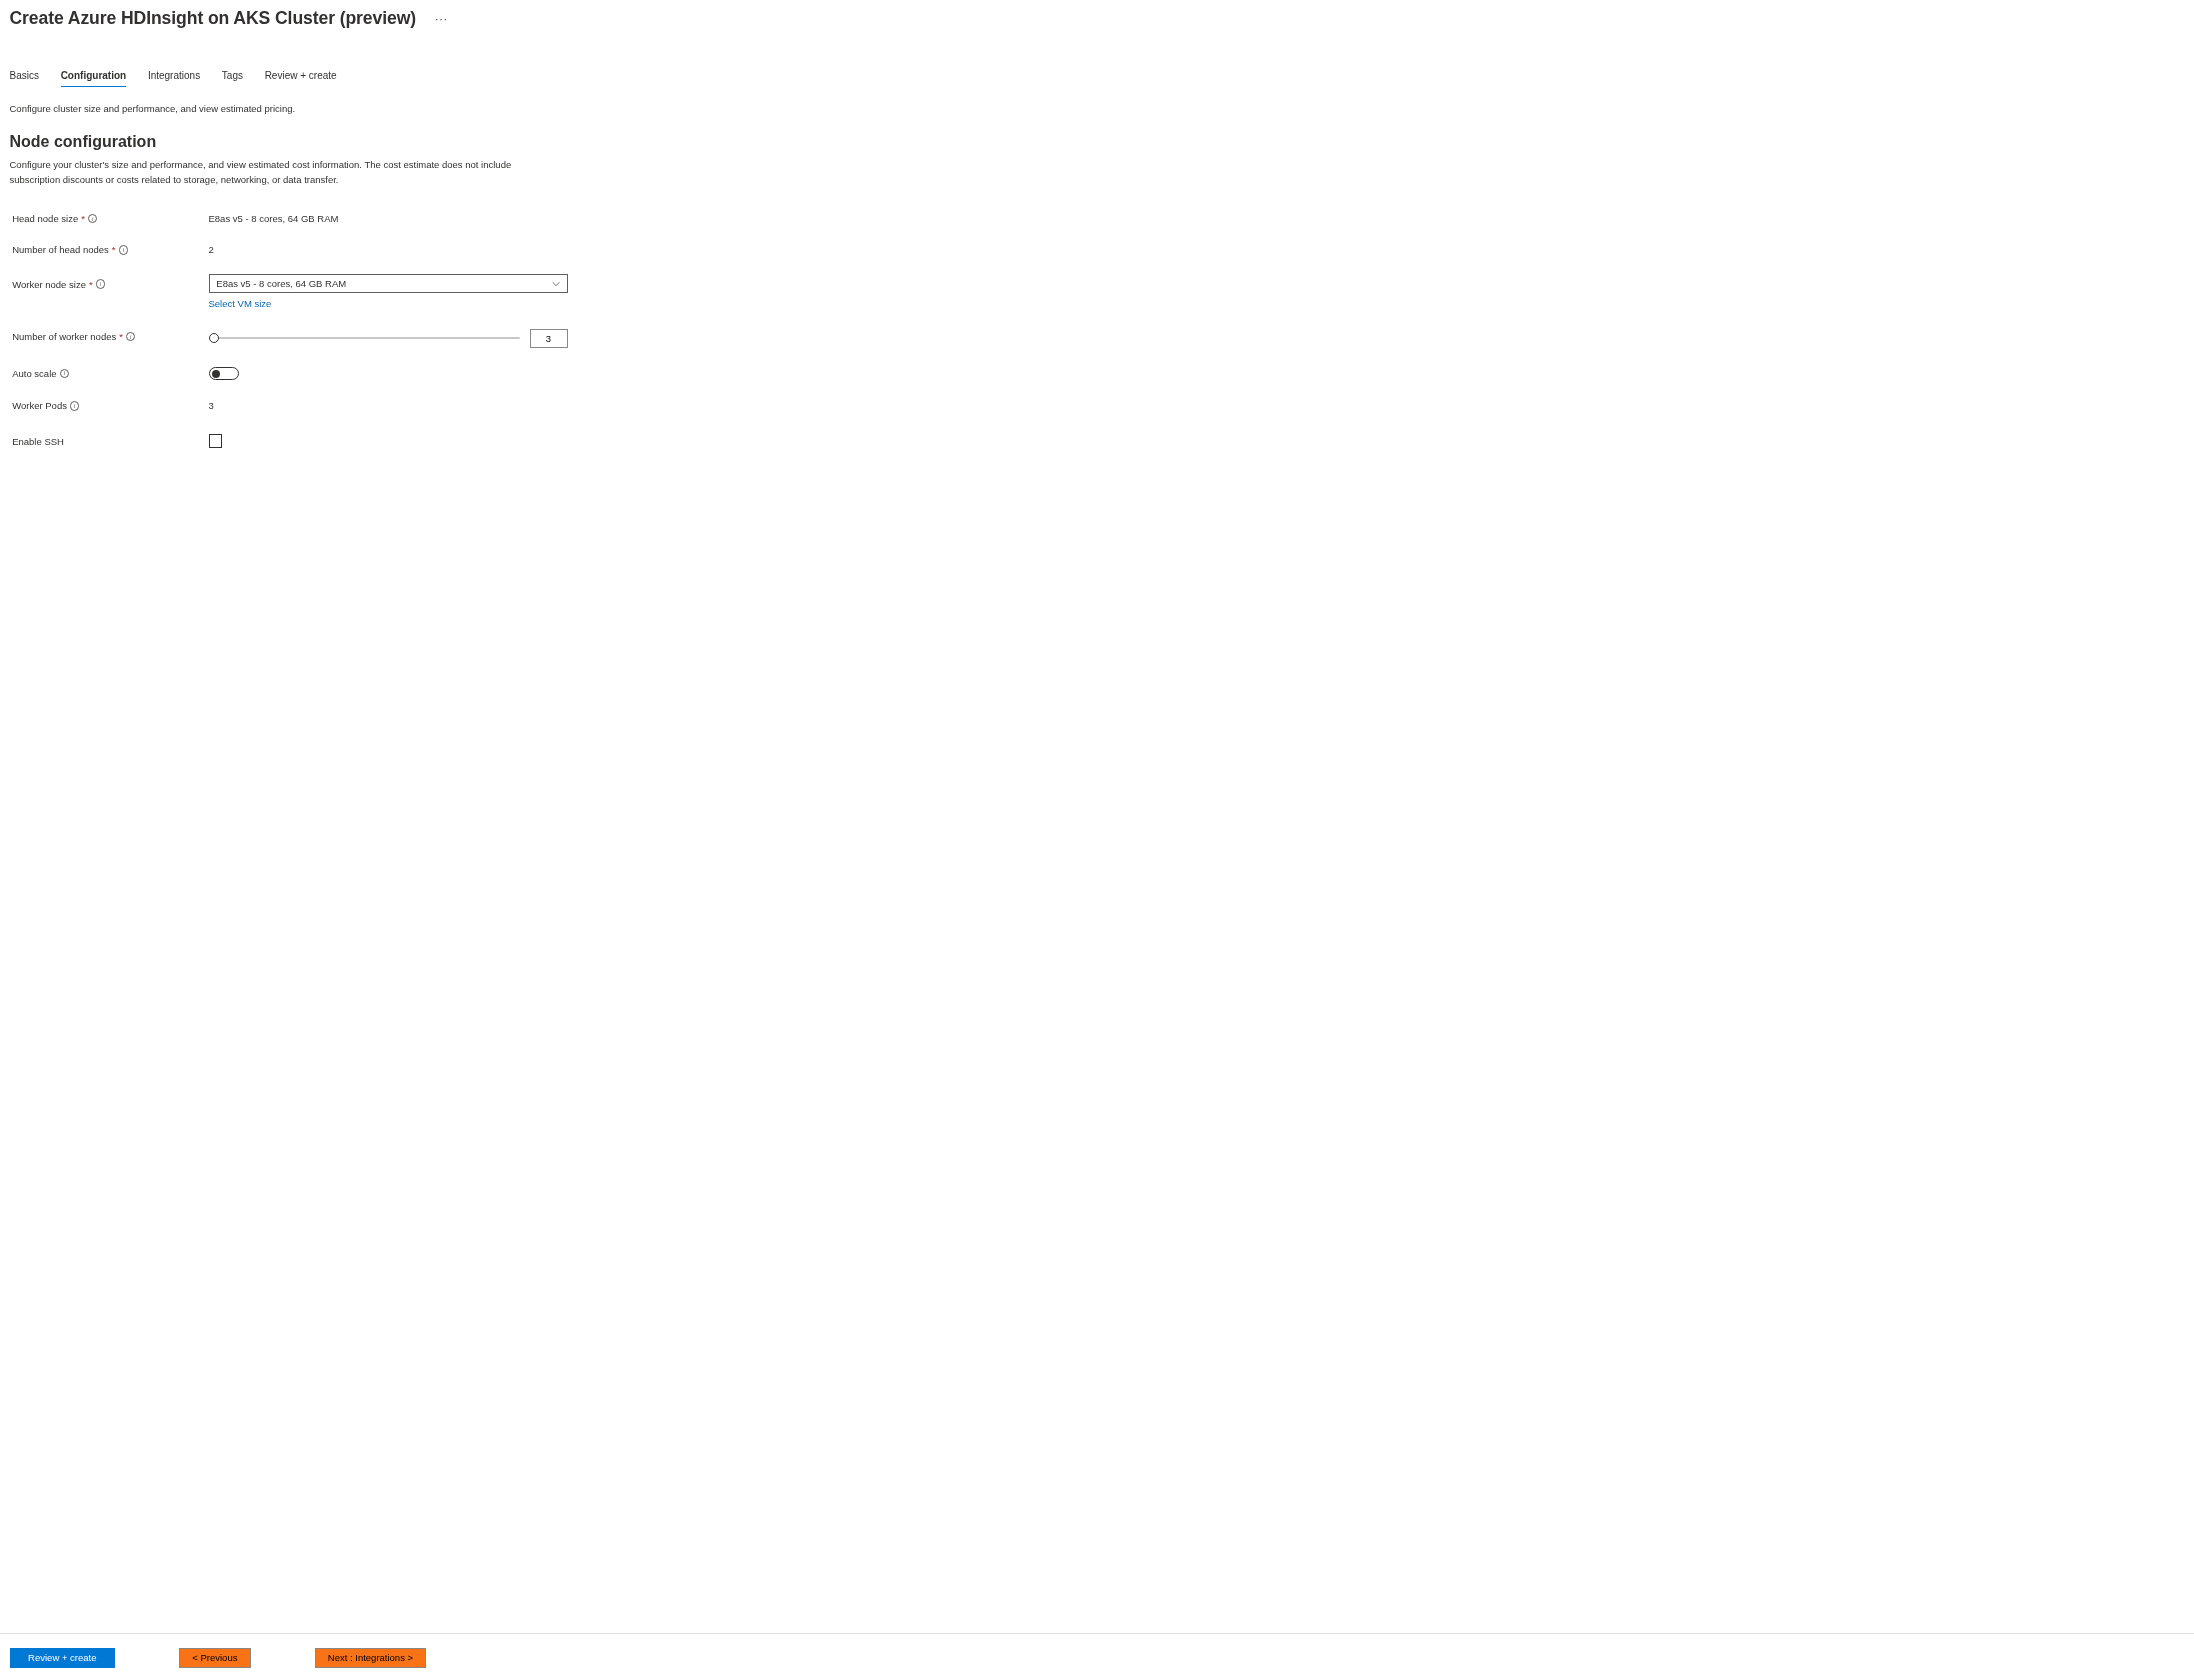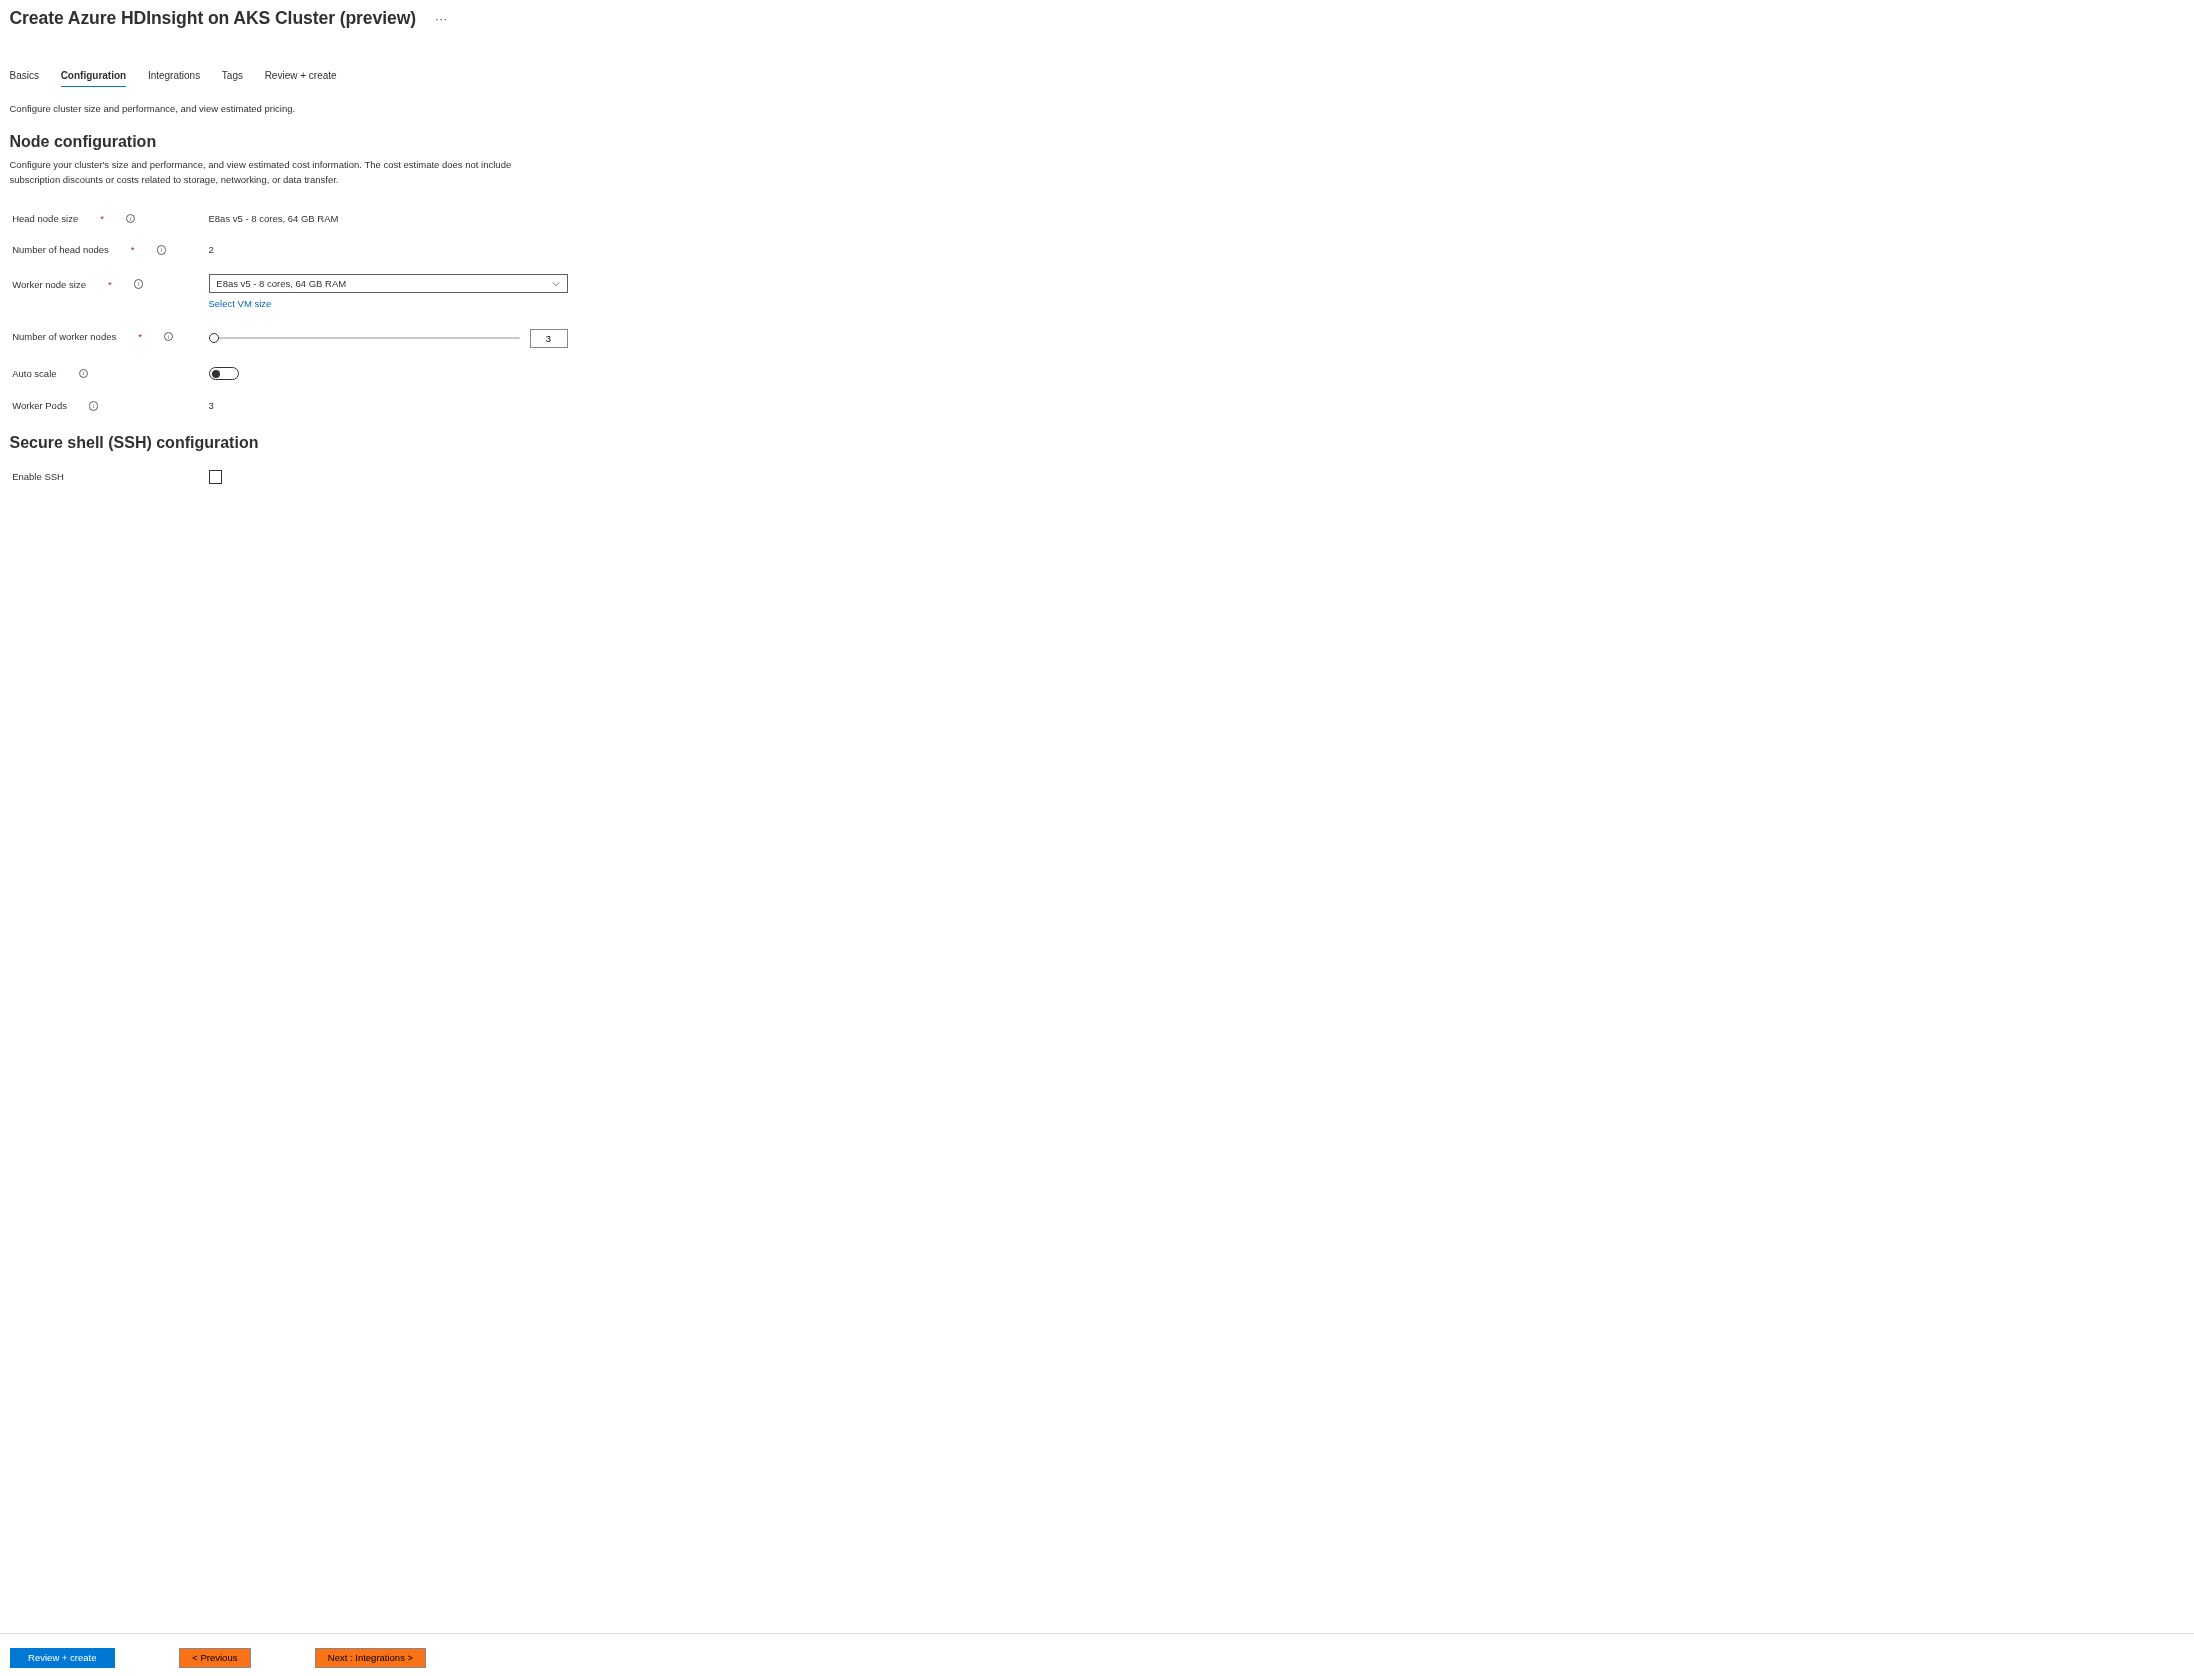--- a/index.html
+++ b/index.html
@@ -67,21 +67,21 @@
     display: flex;
     align-items: flex-start;
     margin-bottom: 19px;
   }
   .form-row.slider-row { margin-bottom: 19px; margin-top: 20px; }
   .label-col {
     width: 199px;
     flex-shrink: 0;
     display: flex;
     align-items: center;
-    gap: 22px;
+    gap: 3px;
     padding-top: 1.4px;
     padding-left: 2.7px;
   }
   .req { color: #a4262c; }
   .info-icon {
     display: inline-flex;
     align-items: center;
     justify-content: center;
     width: 9.5px; height: 9.5px;
     border: 0.7px solid #605e5c;
@@ -304,21 +304,20 @@
     <div class="label-col">
       <span>Worker Pods</span>
       <span class="info-icon">i</span>
     </div>
     <div class="value-col">
       <div class="static-value">3</div>
     </div>
   </div>
 
   <div class="ssh-section">
-    <h2 class="section-heading">Secure shell (SSH) configuration</h2>
     <div class="form-row">
       <div class="label-col">
         <span>Enable SSH</span>
       </div>
       <div class="value-col">
         <div class="checkbox"></div>
       </div>
     </div>
   </div>
 </div>

